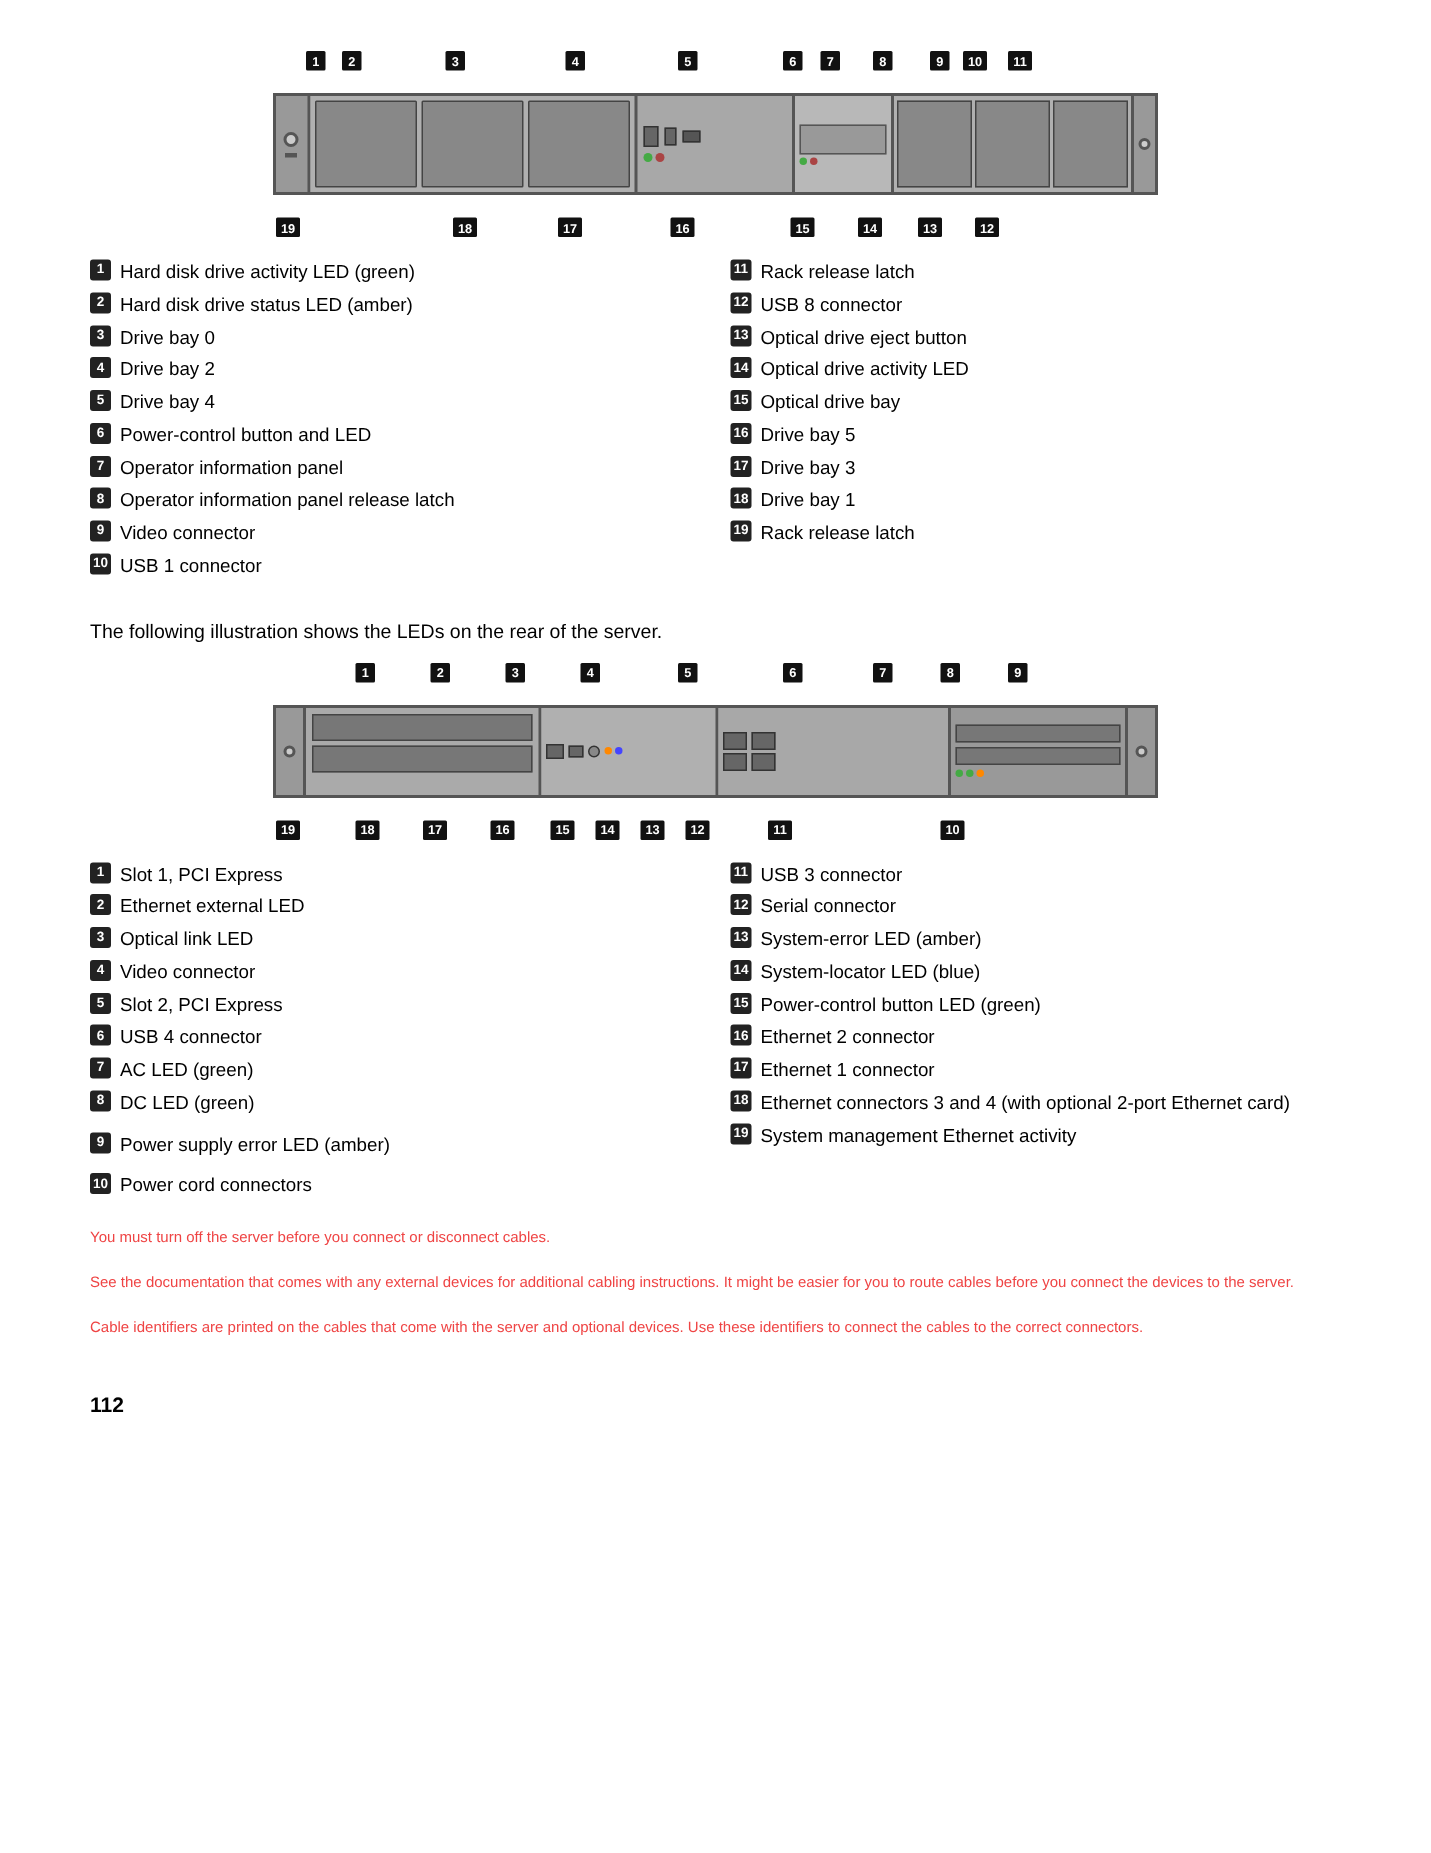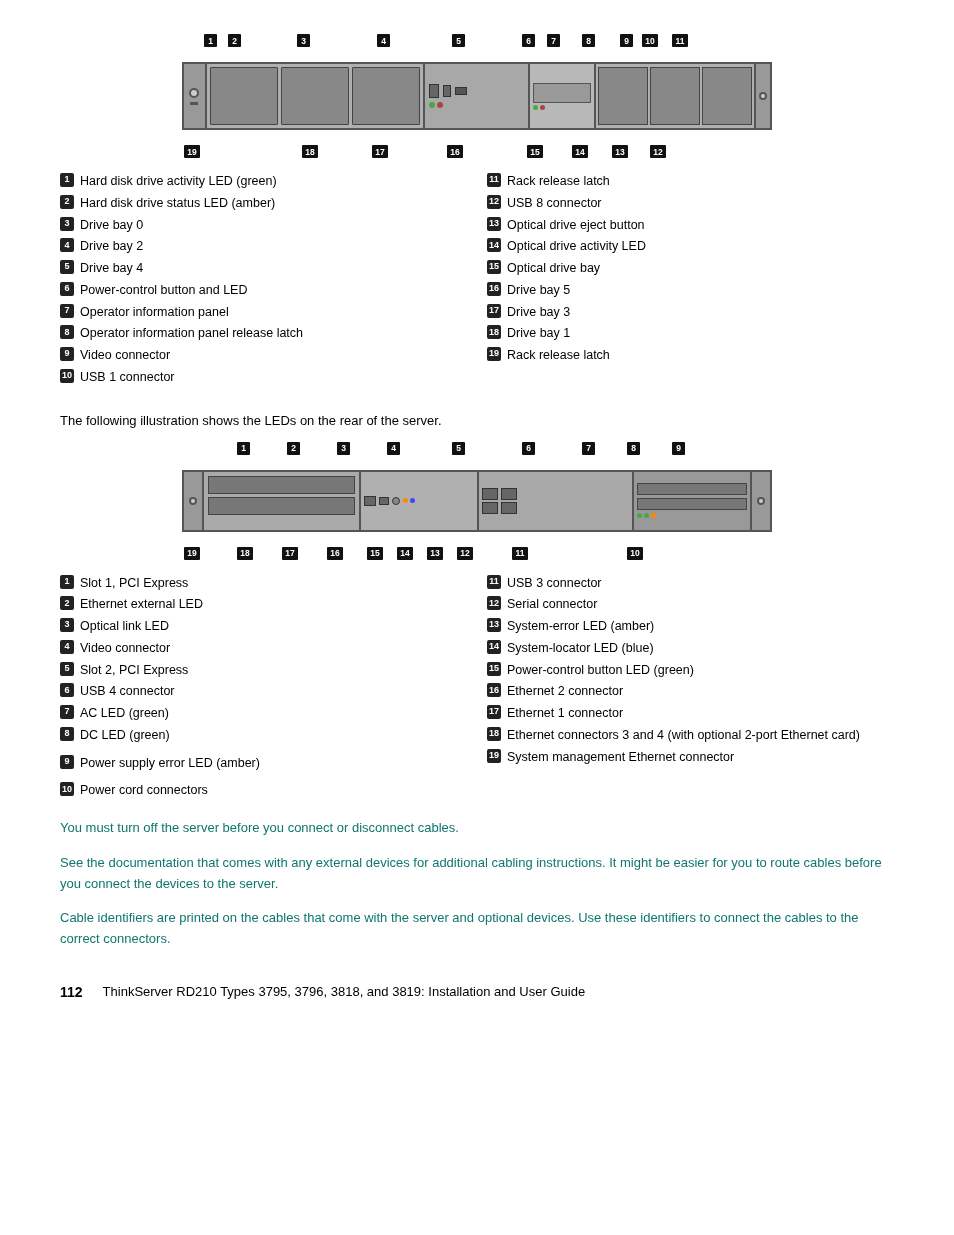--- a/index.html
+++ b/index.html
@@ -54,24 +54,24 @@
       flex: 1;
     }
 
     .section-caption {
       font-size: 13px;
       margin: 8px 0 10px 0;
       color: #000;
     }
 
     .paragraph {
-      font-size: 13px;
+      font-size: 10px;
       line-height: 1.6;
       margin-bottom: 14px;
-      color: #0f766e;
+      color: #ef4444;
     }
 
     .page-footer {
       display: flex;
       align-items: center;
       gap: 20px;
       margin-top: 20px;
       font-size: 13px;
     }
 
@@ -442,26 +442,25 @@
       <div class="legend-item">
         <span class="legend-num">17</span>
         <span class="legend-text">Ethernet 1 connector</span>
       </div>
       <div class="legend-item">
         <span class="legend-num">18</span>
         <span class="legend-text">Ethernet connectors 3 and 4 (with optional 2-port Ethernet card)</span>
       </div>
       <div class="legend-item">
         <span class="legend-num">19</span>
-        <span class="legend-text">System management Ethernet connector</span>
+        <span class="legend-text">System management Ethernet activity</span>
       </div>
     </div>
   </div>
 
   <p class="paragraph">You must turn off the server before you connect or disconnect cables.</p>
   <p class="paragraph">See the documentation that comes with any external devices for additional cabling instructions. It might be easier for you to route cables before you connect the devices to the server.</p>
   <p class="paragraph">Cable identifiers are printed on the cables that come with the server and optional devices. Use these identifiers to connect the cables to the correct connectors.</p>
 
   <div class="page-footer">
     <span class="page-number">112</span>
-    <span>ThinkServer RD210 Types 3795, 3796, 3818, and 3819:  Installation and User Guide</span>
   </div>
 </div>
 
 </body></html>

